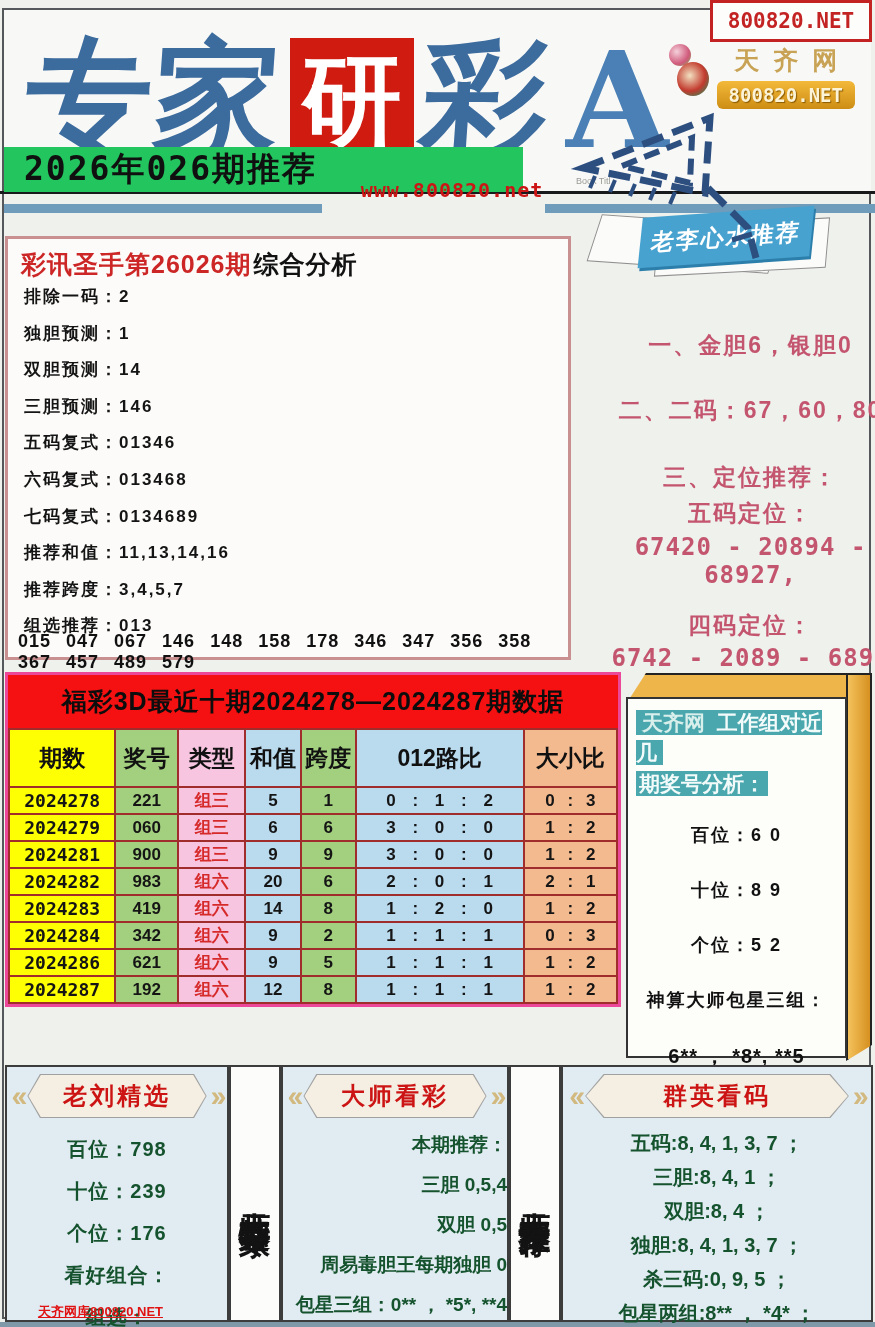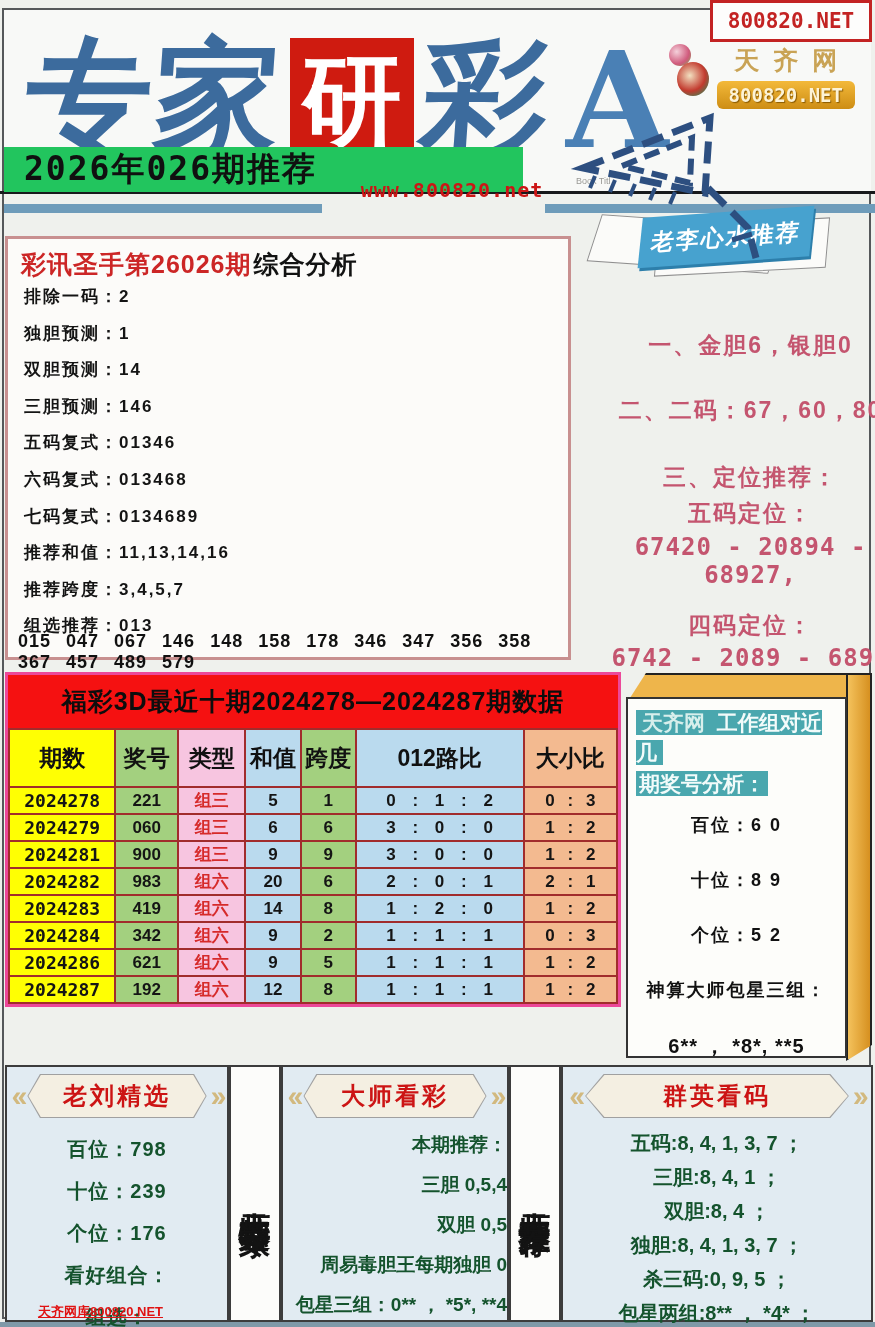--- a/index.html
+++ b/index.html
@@ -93,21 +93,21 @@
   .book-top{position:absolute;left:628px;top:673px;width:220px;height:24px;background:#eeb54b;
             border:2px solid #222;clip-path:polygon(0 100%,18px 0,100% 0,100% 100%);z-index:3;}
   .book-right{position:absolute;left:846px;top:673px;width:26px;height:388px;
               background:linear-gradient(90deg,#f4c25c,#d69020);border:2px solid #222;
               clip-path:polygon(0 0,100% 0,100% calc(100% - 16px),0 100%);box-sizing:border-box;z-index:3;}
   .book-content{position:absolute;left:626px;top:697px;width:221px;height:361px;background:#fdfdfa;
                 border:2px solid #333;box-sizing:border-box;z-index:4;}
   .bp-header{margin:9px 6px 0 8px;line-height:1.45;}
   .bp-header span{background:#4aa7ae;color:#f2fbfa;font-weight:bold;font-size:21px;padding:1px 3px;}
   .bp-header .bp-site{color:#d8efec;}
-  .bp-lines{display:flex;flex-direction:column;align-items:center;gap:31px;margin-top:14px;}
+  .bp-lines{display:flex;flex-direction:column;align-items:center;gap:31px;margin-top:24px;}
   .bp-line{font-weight:bold;font-size:18px;color:#111;letter-spacing:2px;}
   .bp-line.stars{font-size:20px;letter-spacing:1px;}
 
   
   .b-box{position:absolute;top:1065px;height:257px;background:#e1ebf2;border:2px solid #3c3c3c;
          box-sizing:border-box;display:flex;flex-direction:column;align-items:center;z-index:4;}
   .box1{left:5px;width:224px;}
   .box2{left:281px;width:228px;}
   .box3{left:561px;width:312px;}
   .v-strip{position:absolute;top:1065px;width:52px;height:257px;background:#fcfcfa;border:2px solid #3c3c3c;

